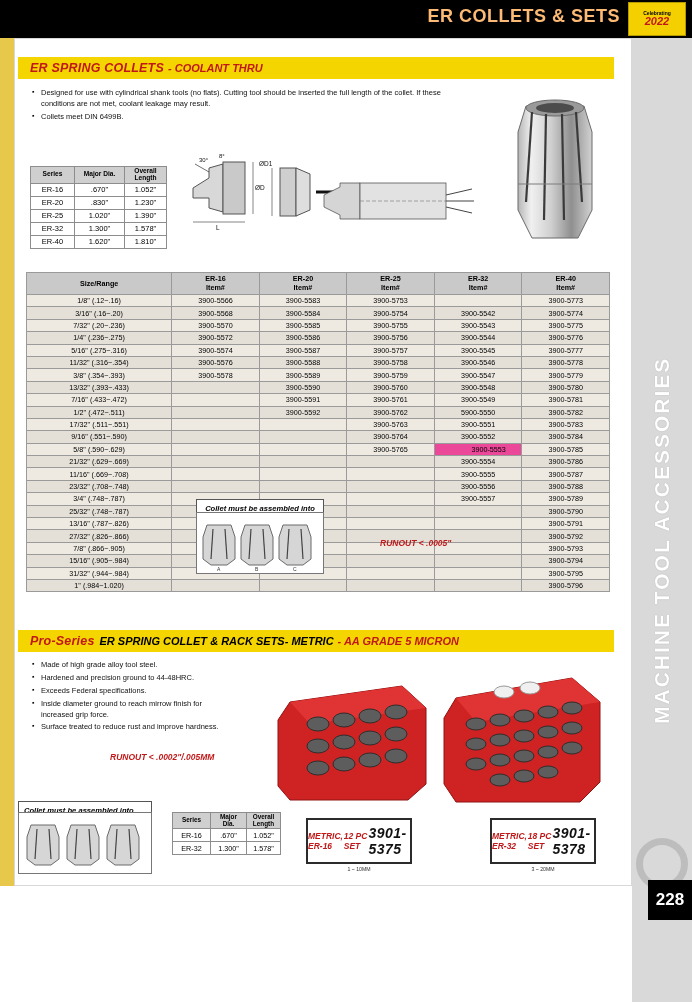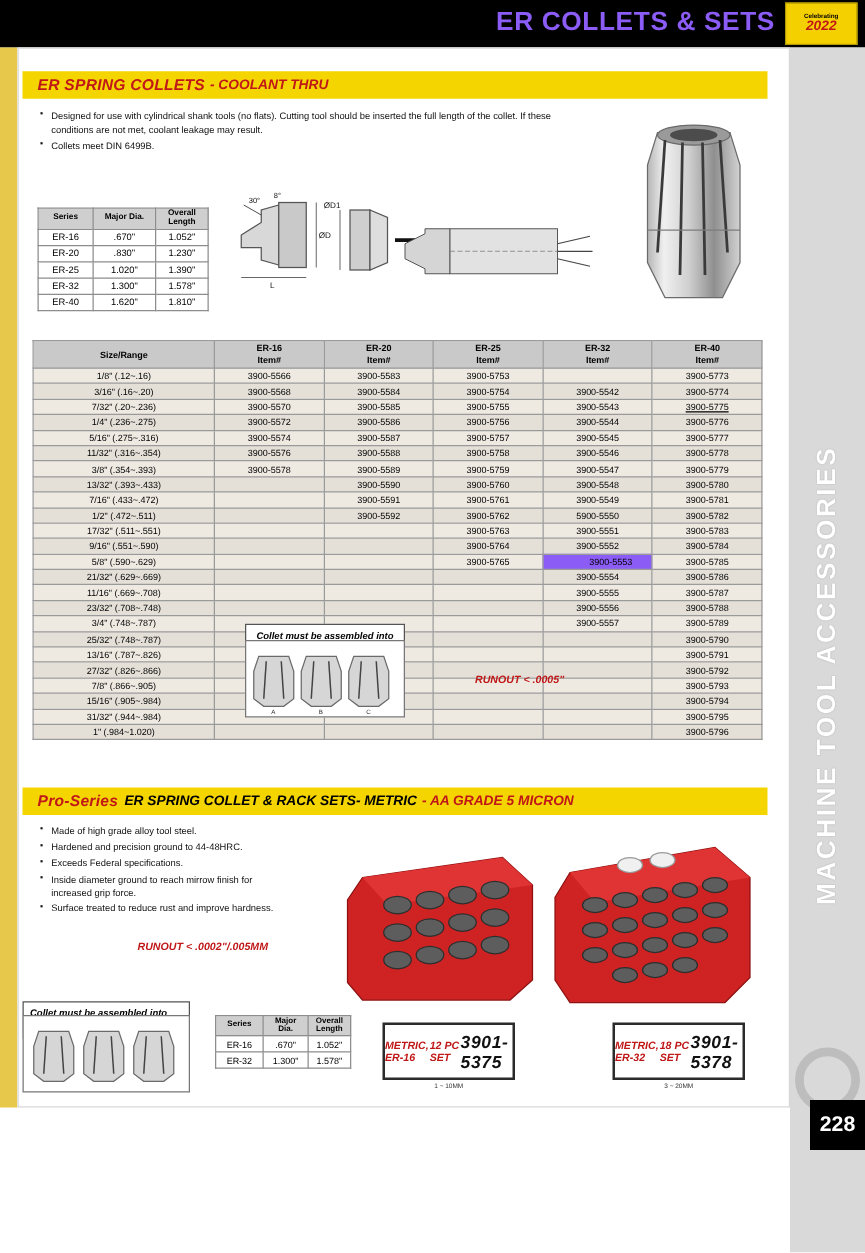--- a/index.html
+++ b/index.html
@@ -14,21 +14,21 @@
     position: absolute; inset: 0;
     background: #ffffff;
   }
   
   .top-bar {
     position: absolute; left: 0; top: 0; width: 692px; height: 38px;
     background: #000;
   }
   .top-title {
     position: absolute; right: 72px; top: 6px;
-    color: #8b5cf6; font-size: 21px; font-weight: bold; letter-spacing: .5px;
+    color: #fdba74; font-size: 18px; font-weight: bold; letter-spacing: .5px;
     font-family: "Liberation Sans", sans-serif;
   }
   .celebrate {
     position: absolute; right: 6px; top: 2px; width: 58px; height: 34px;
     background: #f5d000;
     border: 1px solid #b59a00;
     display: flex; flex-direction: column; align-items: center; justify-content: center;
     line-height: 1.05;
   }
   .celebrate .c1 { font-size: 5px; color: #000; font-weight: bold; }
@@ -250,21 +250,21 @@
             <td style="border: 1px solid rgb(154, 154, 154); height: 12.4px; text-align: center; font-size: 7.2px; white-space: nowrap; background: rgb(228, 224, 216);">3900-5754</td>
             <td style="border: 1px solid rgb(154, 154, 154); height: 12.4px; text-align: center; font-size: 7.2px; white-space: nowrap; background: rgb(228, 224, 216);">3900-5542</td>
             <td style="border: 1px solid rgb(154, 154, 154); height: 12.4px; text-align: center; font-size: 7.2px; white-space: nowrap; background: rgb(228, 224, 216);">3900-5774</td>
           </tr>
           <tr>
             <td style="border: 1px solid rgb(154, 154, 154); height: 12.4px; text-align: center; font-size: 7.2px; white-space: nowrap; background: rgb(238, 234, 226);">7/32" (.20~.236)</td>
             <td style="border: 1px solid rgb(154, 154, 154); height: 12.4px; text-align: center; font-size: 7.2px; white-space: nowrap; background: rgb(238, 234, 226);">3900-5570</td>
             <td style="border: 1px solid rgb(154, 154, 154); height: 12.4px; text-align: center; font-size: 7.2px; white-space: nowrap; background: rgb(238, 234, 226);">3900-5585</td>
             <td style="border: 1px solid rgb(154, 154, 154); height: 12.4px; text-align: center; font-size: 7.2px; white-space: nowrap; background: rgb(238, 234, 226);">3900-5755</td>
             <td style="border: 1px solid rgb(154, 154, 154); height: 12.4px; text-align: center; font-size: 7.2px; white-space: nowrap; background: rgb(238, 234, 226);">3900-5543</td>
-            <td style="border: 1px solid rgb(154, 154, 154); height: 12.4px; text-align: center; font-size: 7.2px; white-space: nowrap; background: rgb(238, 234, 226); text-decoration: underline;">3900-5775</td>
+            <td style="border: 1px solid rgb(154, 154, 154); height: 12.4px; text-align: center; font-size: 7.2px; white-space: nowrap; background: rgb(238, 234, 226);">3900-5775</td>
           </tr>
           <tr>
             <td style="border: 1px solid rgb(154, 154, 154); height: 12.4px; text-align: center; font-size: 7.2px; white-space: nowrap; background: rgb(228, 224, 216);">1/4" (.236~.275)</td>
             <td style="border: 1px solid rgb(154, 154, 154); height: 12.4px; text-align: center; font-size: 7.2px; white-space: nowrap; background: rgb(228, 224, 216);">3900-5572</td>
             <td style="border: 1px solid rgb(154, 154, 154); height: 12.4px; text-align: center; font-size: 7.2px; white-space: nowrap; background: rgb(228, 224, 216);">3900-5586</td>
             <td style="border: 1px solid rgb(154, 154, 154); height: 12.4px; text-align: center; font-size: 7.2px; white-space: nowrap; background: rgb(228, 224, 216);">3900-5756</td>
             <td style="border: 1px solid rgb(154, 154, 154); height: 12.4px; text-align: center; font-size: 7.2px; white-space: nowrap; background: rgb(228, 224, 216);">3900-5544</td>
             <td style="border: 1px solid rgb(154, 154, 154); height: 12.4px; text-align: center; font-size: 7.2px; white-space: nowrap; background: rgb(228, 224, 216);">3900-5776</td>
           </tr>
           <tr>
@@ -329,21 +329,21 @@
             <td style="border: 1px solid rgb(154, 154, 154); height: 12.4px; text-align: center; font-size: 7.2px; white-space: nowrap; background: rgb(228, 224, 216);"></td>
             <td style="border: 1px solid rgb(154, 154, 154); height: 12.4px; text-align: center; font-size: 7.2px; white-space: nowrap; background: rgb(228, 224, 216);">3900-5764</td>
             <td style="border: 1px solid rgb(154, 154, 154); height: 12.4px; text-align: center; font-size: 7.2px; white-space: nowrap; background: rgb(228, 224, 216);">3900-5552</td>
             <td style="border: 1px solid rgb(154, 154, 154); height: 12.4px; text-align: center; font-size: 7.2px; white-space: nowrap; background: rgb(228, 224, 216);">3900-5784</td>
           </tr>
           <tr>
             <td style="border: 1px solid rgb(154, 154, 154); height: 12.4px; text-align: center; font-size: 7.2px; white-space: nowrap; background: rgb(238, 234, 226);">5/8" (.590~.629)</td>
             <td style="border: 1px solid rgb(154, 154, 154); height: 12.4px; text-align: center; font-size: 7.2px; white-space: nowrap; background: rgb(238, 234, 226);"></td>
             <td style="border: 1px solid rgb(154, 154, 154); height: 12.4px; text-align: center; font-size: 7.2px; white-space: nowrap; background: rgb(238, 234, 226);"></td>
             <td style="border: 1px solid rgb(154, 154, 154); height: 12.4px; text-align: center; font-size: 7.2px; white-space: nowrap; background: rgb(238, 234, 226);">3900-5765</td>
-            <td style="border: 1px solid rgb(154, 154, 154); height: 12.4px; text-align: center; font-size: 7.2px; white-space: nowrap; background: #8b5cf6; padding-left: 21px;">3900-5553</td>
+            <td style="border: 1px solid rgb(154, 154, 154); height: 12.4px; text-align: center; font-size: 7.2px; white-space: nowrap; background: #ec4899; padding-left: 21px;">3900-5553</td>
             <td style="border: 1px solid rgb(154, 154, 154); height: 12.4px; text-align: center; font-size: 7.2px; white-space: nowrap; background: rgb(238, 234, 226);">3900-5785</td>
           </tr>
           <tr>
             <td style="border: 1px solid rgb(154, 154, 154); height: 12.4px; text-align: center; font-size: 7.2px; white-space: nowrap; background: rgb(228, 224, 216);">21/32" (.629~.669)</td>
             <td style="border: 1px solid rgb(154, 154, 154); height: 12.4px; text-align: center; font-size: 7.2px; white-space: nowrap; background: rgb(228, 224, 216);"></td>
             <td style="border: 1px solid rgb(154, 154, 154); height: 12.4px; text-align: center; font-size: 7.2px; white-space: nowrap; background: rgb(228, 224, 216);"></td>
             <td style="border: 1px solid rgb(154, 154, 154); height: 12.4px; text-align: center; font-size: 7.2px; white-space: nowrap; background: rgb(228, 224, 216);"></td>
             <td style="border: 1px solid rgb(154, 154, 154); height: 12.4px; text-align: center; font-size: 7.2px; white-space: nowrap; background: rgb(228, 224, 216);">3900-5554</td>
             <td style="border: 1px solid rgb(154, 154, 154); height: 12.4px; text-align: center; font-size: 7.2px; white-space: nowrap; background: rgb(228, 224, 216);">3900-5786</td>
           </tr>

